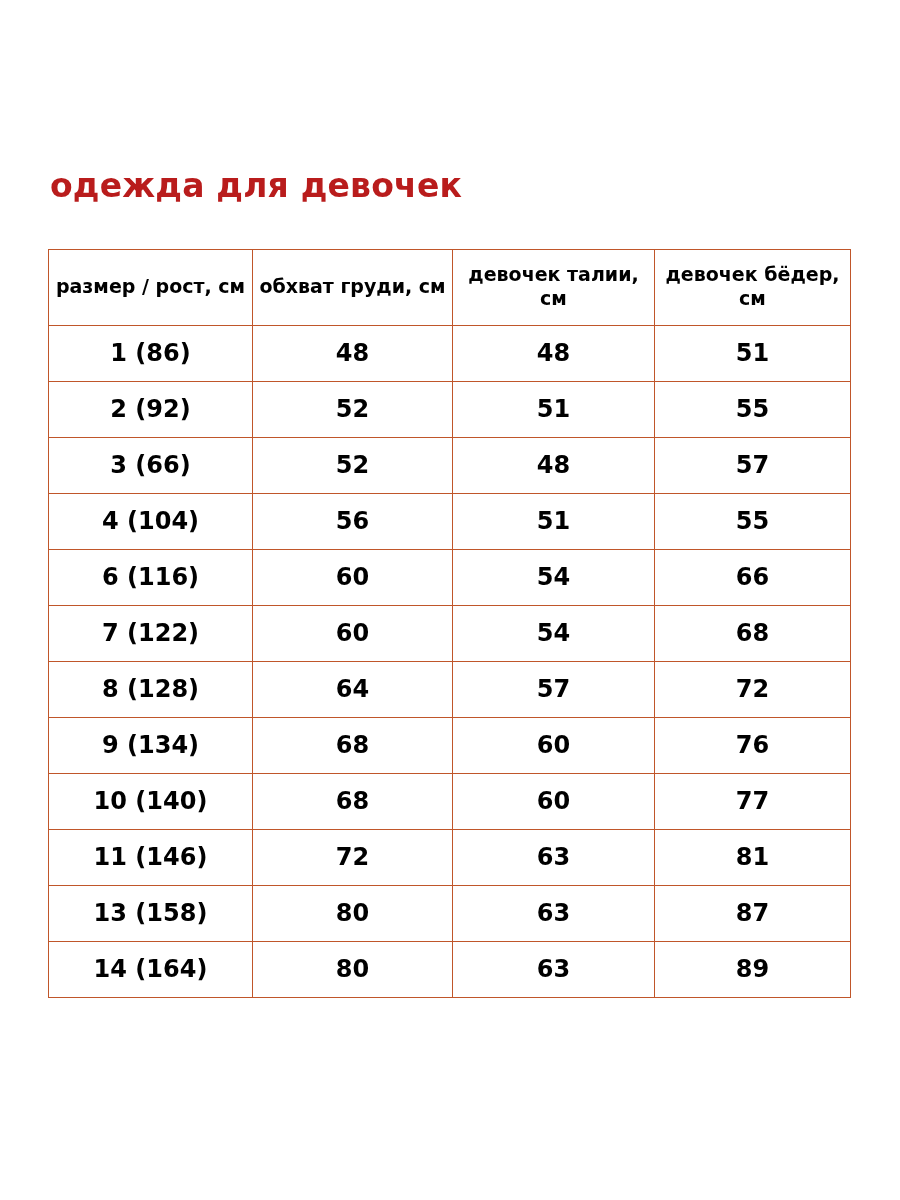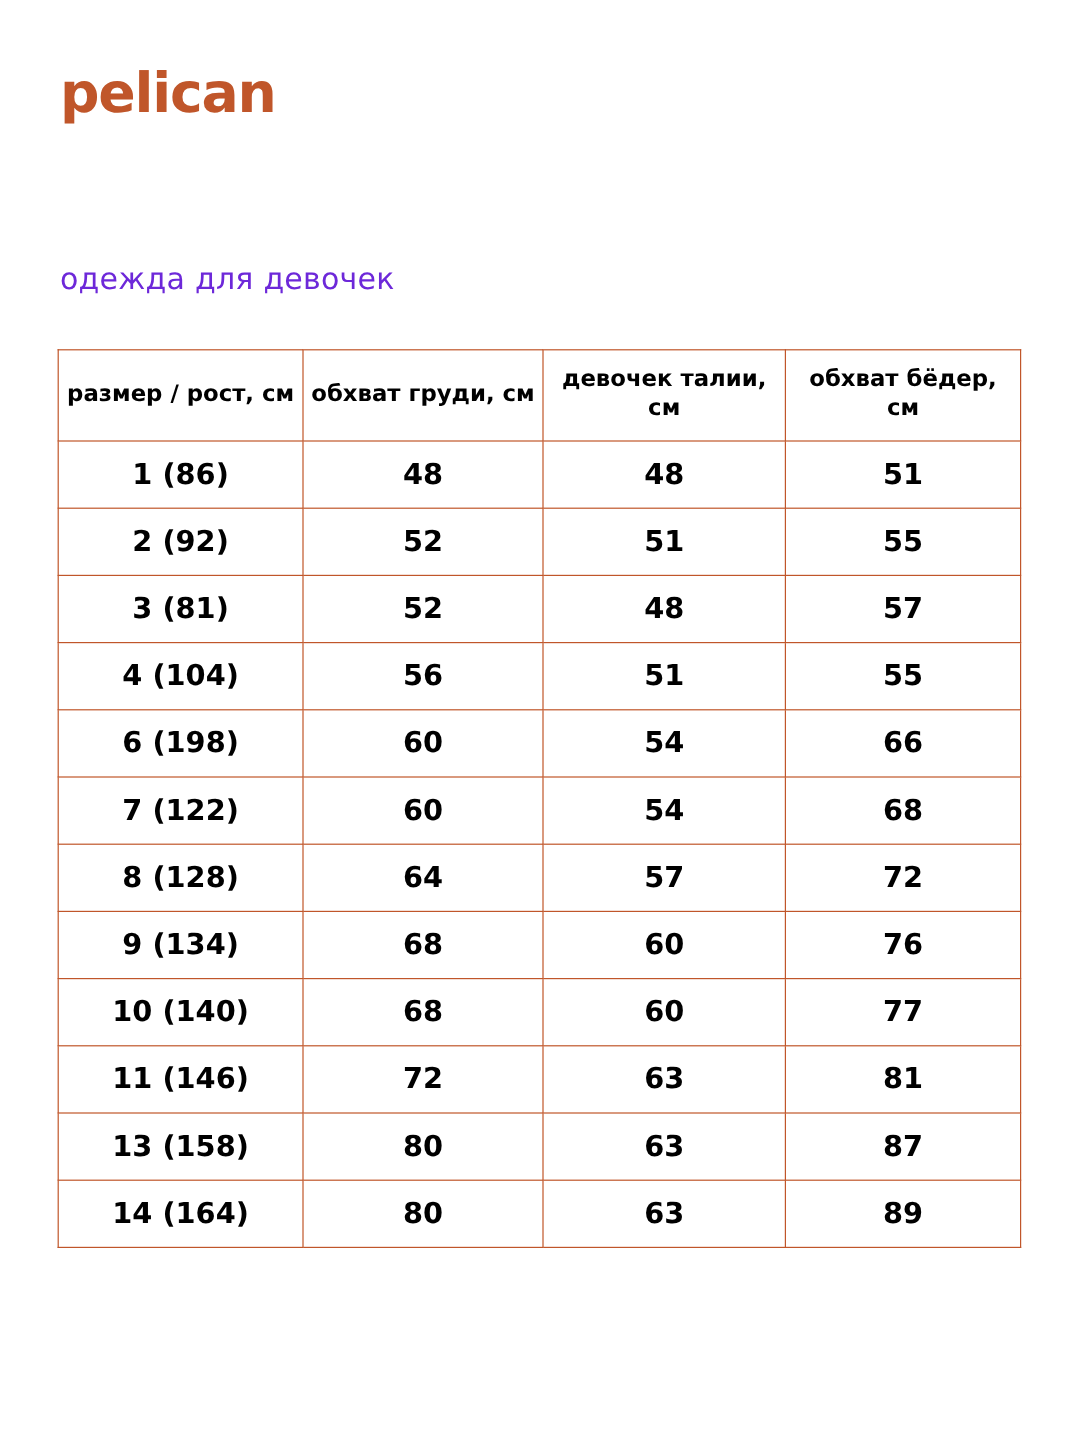--- a/index.html
+++ b/index.html
@@ -29,23 +29,23 @@
     letter-spacing: -1px;
     color: #c0562a;
     margin-left: 2px;
     margin-top: 6px;
     line-height: 1;
     user-select: none;
   }
   .section-title {
     margin-top: 118px;
     margin-left: 2px;
-    font-size: 25px;
-    font-weight: normal;
-    color: #6d28d9;
+    font-size: 33px;
+    font-weight: bold;
+    color: #b91c1c;
     letter-spacing: 0.2px;
   }
   table.size-table {
     margin-top: 44px;
     border-collapse: collapse;
     width: 802px;
     table-layout: fixed;
     padding-left: 31px;
   }
   table.size-table th,
@@ -72,66 +72,65 @@
   col.c0 { width: 204px; }
   col.c1 { width: 200px; }
   col.c2 { width: 202px; }
   col.c3 { width: 196px; }
 </style>
 </head>
 <body>
 
 <div class="page">
 
-  <div class="brand">pelican</div>
 
   <div class="section-title">одежда для девочек</div>
 
   <table class="size-table">
     <colgroup>
       <col class="c0">
         <col class="c1">
         <col class="c2">
         <col class="c3">
     </colgroup>
     <thead>
       <tr>
         <th>размер / рост, см</th>
         <th>обхват груди, см</th>
         <th>девочек талии, см</th>
-        <th>обхват бёдер, см</th>
+        <th>девочек бёдер, см</th>
       </tr>
     </thead>
     <tbody>
       <tr>
         <td>1 (86)</td>
         <td>48</td>
         <td>48</td>
         <td>51</td>
       </tr>
       <tr>
         <td>2 (92)</td>
         <td>52</td>
         <td>51</td>
         <td>55</td>
       </tr>
       <tr>
-        <td>3 (81)</td>
+        <td>3 (66)</td>
         <td>52</td>
         <td>48</td>
         <td>57</td>
       </tr>
       <tr>
         <td>4 (104)</td>
         <td>56</td>
         <td>51</td>
         <td>55</td>
       </tr>
       <tr>
-        <td>6 (198)</td>
+        <td>6 (116)</td>
         <td>60</td>
         <td>54</td>
         <td>66</td>
       </tr>
       <tr>
         <td>7 (122)</td>
         <td>60</td>
         <td>54</td>
         <td>68</td>
       </tr>

